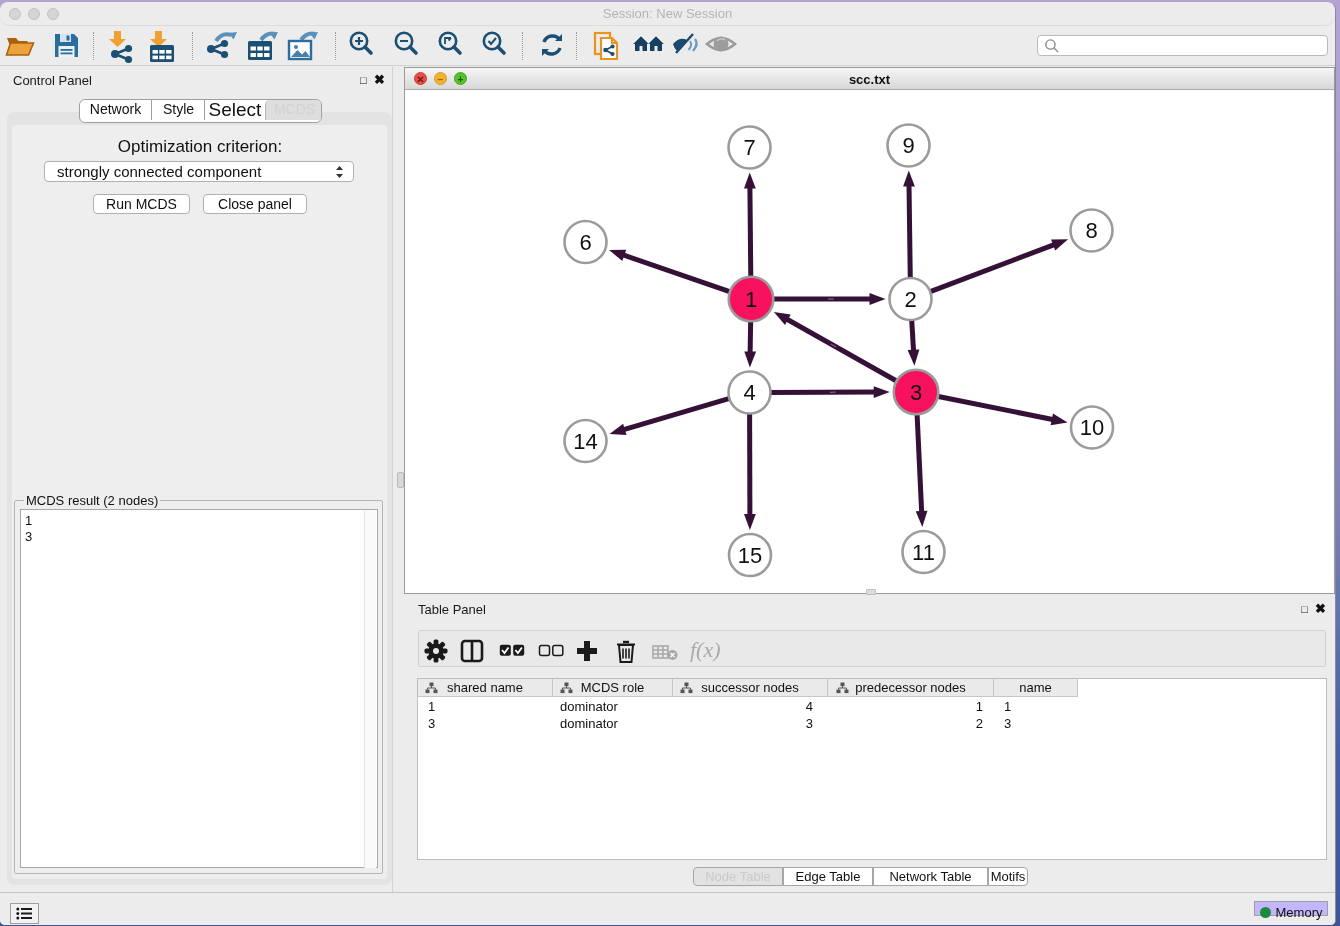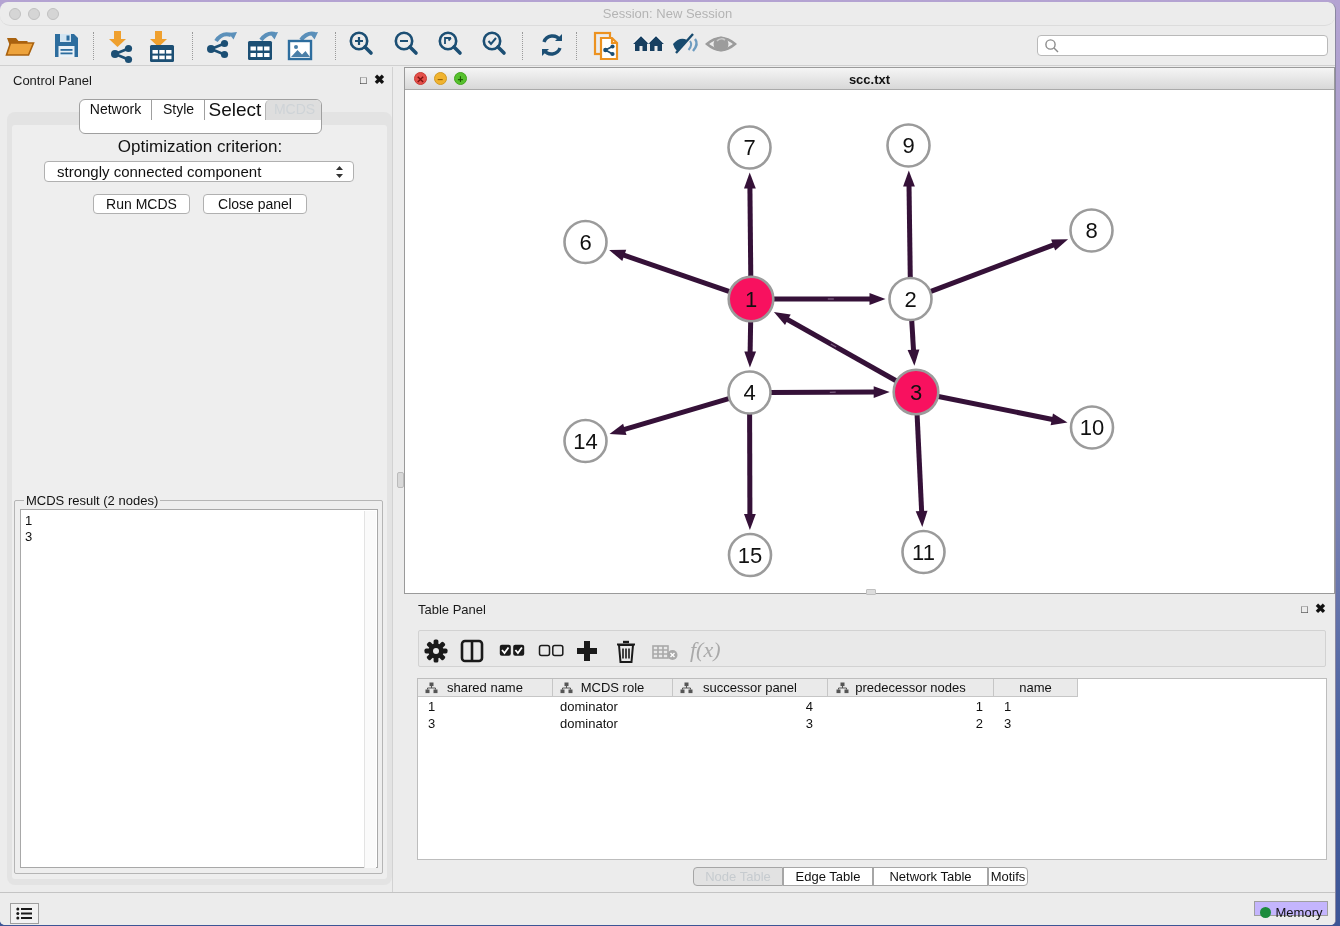--- a/index.html
+++ b/index.html
@@ -208,21 +208,21 @@
   <div class="search">
     <svg width="16" height="16" viewBox="0 0 16 16" style="position:absolute;left:6px;top:2px;">
       <circle cx="6.5" cy="6.5" r="4.6" fill="none" stroke="#8b8b8b" stroke-width="1.4"></circle>
       <path d="M10 10 l4 4" stroke="#8b8b8b" stroke-width="1.4"></path>
     </svg>
   </div>
 </div>
 
 <div class="cp-title">Control Panel</div>
 <div class="cp-btns"><span style="font-size:11px;">□</span>&nbsp;&nbsp;<b>✖</b></div>
-<div style="position:absolute; left:79px; top:97px; height:35px; width:243px; z-index:3; border:1px solid #9f9f9f; border-radius:6px; background:#fff; overflow:hidden;">
+<div style="position:absolute; left:79px; top:97px; height:24px; width:243px; z-index:3; border:1px solid #9f9f9f; border-radius:6px; background:#fff; overflow:hidden;">
   <div style="position:absolute; left:0; top:0; width:72px; height:20px; font-size:14px; text-align:center; line-height:19px; color:#111; border-right:1px solid #9f9f9f;">Network</div>
   <div style="position:absolute; left:73px; top:0; width:52px; height:20px; font-size:14px; text-align:center; line-height:19px; color:#111; border-right:1px solid #9f9f9f;">Style</div>
   <div style="position:absolute; left:126px; top:0; width:58px; height:20px; font-size:19px; text-align:center; line-height:19px; color:#111;">Select</div>
   <div style="position:absolute; left:185px; top:0; width:58px; height:20px; font-size:14px; text-align:center; line-height:19px; background:#dedede; color:#ced3d7; border-left:1px solid #b5b5b5; border-radius:5px 5px 0 0;">MCDS</div>
 </div>
 <div class="cp-outer"></div>
 <div class="cp-inner"></div>
 <div class="opt-label">Optimization criterion:</div>
 <div class="combo">strongly connected component
   <svg width="11" height="14" viewBox="0 0 11 14" style="position:absolute; right:8px; top:3px;">
@@ -350,21 +350,21 @@
         <path d="M1 7 h15 M1 11 h15 M6 3 v12 M11 3 v12"></path>
       </g>
       <circle cx="20.5" cy="12" r="5" fill="#a9a9a9"></circle>
       <path d="M18.5 10 l4 4 M22.5 10 l-4 4" stroke="#fff" stroke-width="1.4"></path>
     </svg>
     <div style="position:absolute;left:271px;top:6px;font-family:'Liberation Serif',serif;font-style:italic;font-size:22px;color:#a9a9a9;">f(x)</div>
   </div>
   <div class="tbl">
     <div class="th" style="left:0; width:135px;">shared name</div>
     <div class="th" style="left:135px; width:120px;">MCDS role</div>
-    <div class="th" style="left:255px; width:155px;">successor panel</div>
+    <div class="th" style="left:255px; width:155px;">successor nodes</div>
     <div class="th" style="left:410px; width:166px;">predecessor nodes</div>
     <div class="th" style="left:576px; width:84px;">name</div>
     <svg class="hic" width="13" height="12" style="left:7px;" viewBox="0 0 13 12">
           <rect x="4.5" y="0.5" width="4" height="3.6" fill="#555"></rect>
           <rect x="0.5" y="7.5" width="4" height="3.6" fill="#555"></rect>
           <rect x="8.5" y="7.5" width="4" height="3.6" fill="#555"></rect>
           <path d="M6.5 4 v2 M2.5 7.5 v-1.5 h8 v1.5" stroke="#555" fill="none"></path>
         </svg>
     <svg class="hic" width="13" height="12" style="left:142px;" viewBox="0 0 13 12">
           <rect x="4.5" y="0.5" width="4" height="3.6" fill="#555"></rect>

